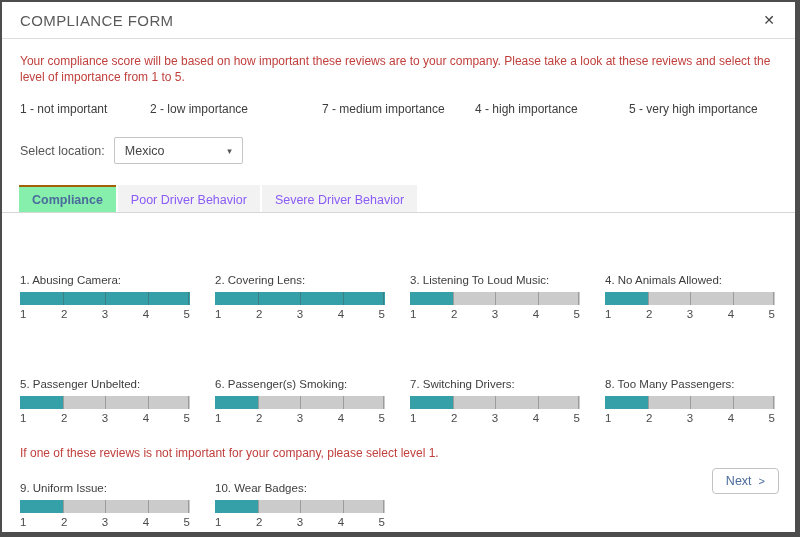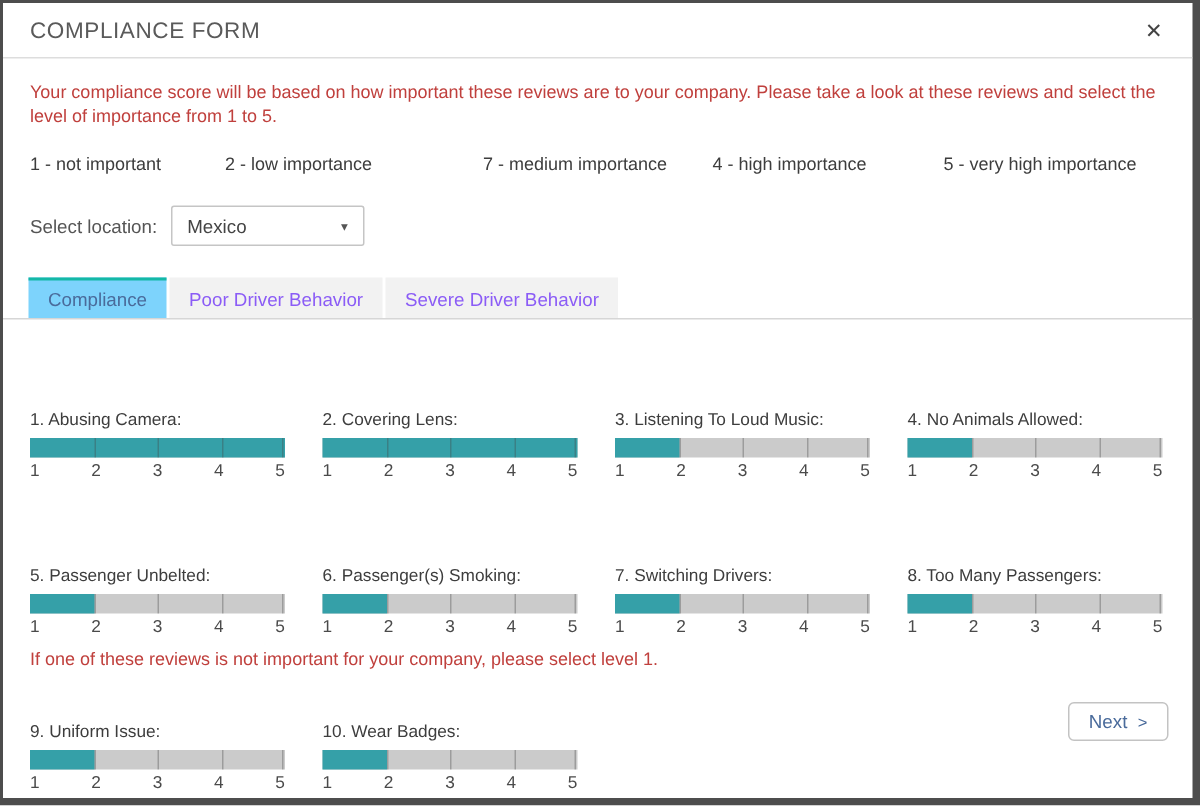--- a/index.html
+++ b/index.html
@@ -30,21 +30,21 @@
     font-size:15px;color:#5a5a5a;letter-spacing:.4px;font-weight:400;
   }
   .close{
     font-size:14px;color:#444;cursor:pointer;line-height:1;
   }
   
   .red-text{
     color:var(--red);font-size:12px;line-height:1.3;
   }
   .red-top{margin:15px 18px 0;}
-  .red-bottom{position:absolute;left:18px;top:430px;}
+  .red-bottom{position:absolute;left:18px;top:444px;}
   
   .legend{
     display:flex;margin:17px 18px 0;
     font-size:12px;font-weight:normal;color:#3d3d3d;
   }
   .legend-item:nth-child(1){width:130px;}
   .legend-item:nth-child(2){width:172px;}
   .legend-item:nth-child(3){width:153px;}
   .legend-item:nth-child(4){width:154px;}
   
@@ -68,23 +68,24 @@
     border-bottom:1px solid #d6d6d6;
   }
   .tab{
     padding:6px 13px 5px;
     font-size:12.5px;color:#8b5cf6;
     background:#f2f2f2;
     border-top:2px solid transparent;
     cursor:pointer;white-space:nowrap;
   }
   .tab.active{
-    background:#7dd3fc;
-    border-top:2px solid #14b8a6;
+    background:#86efac;
+    border-top:2px solid #a16207;
     color:var(--blue);
+    font-weight:bold;
   }
   
   .slider-grid{
     display:grid;
     grid-template-columns:repeat(4,170px);
     column-gap:25px;row-gap:10px;
     margin:13px 18px 0;
   }
   .slider-cell{}
   .slider-label{font-size:11.5px;color:#3d3d3d;margin-bottom:6px;white-space:nowrap;margin-top:48px;}

